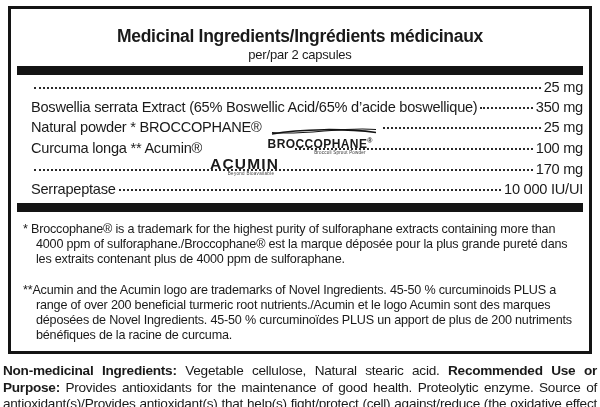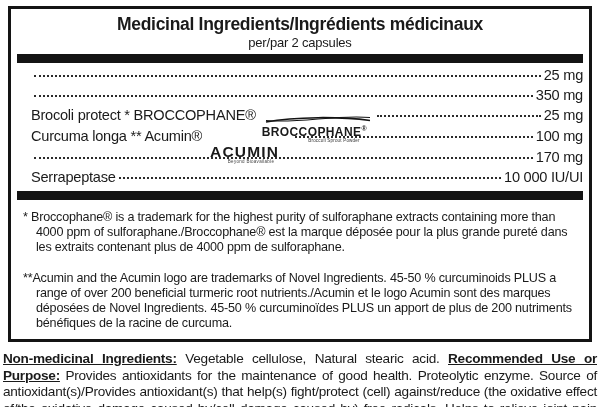--- a/index.html
+++ b/index.html
@@ -10,21 +10,21 @@
     color: #1a1a1a;
     overflow: hidden;
   }
   .page { width: 600px; height: 407px; position: relative; }
 
   .label-box {
     margin: 6px 8px 0 8px;
     border: 3px solid #141414;
     background: #ffffff;
   }
-  .hdr { text-align: center; padding-top: 5px; }
+  .hdr { text-align: center; padding-top: 17px; }
   .hdr-title {
     font-size: 17.5px;
     font-weight: bold;
     letter-spacing: -0.3px;
     line-height: 21px;
   }
   .hdr-serving { font-size: 13px; line-height: 16px; letter-spacing: -0.2px; }
 
   .black-bar {
     height: 9px;
@@ -117,21 +117,21 @@
   }
   .footnote:last-child { margin-bottom: 0; }
 
   .info-para {
     margin: 9px 3px 0 3px;
     font-size: 13.6px;
     line-height: 16.6px;
     letter-spacing: -0.25px;
     text-align: justify;
   }
-  .b { font-weight: bold; text-decoration: underline; }
+  .b { font-weight: bold; }
 </style>
 </head>
 <body>
 
 <div class="page">
 
   <div class="label-box">
 
     <div class="hdr">
       <div class="hdr-title">Medicinal Ingredients/Ingrédients médicinaux</div>
@@ -141,26 +141,27 @@
     <div class="black-bar"></div>
 
     <div class="rows">
 
       <div class="ing-row">
         <span class="leader"></span>
         <span class="ing-amount">25 mg</span>
       </div>
 
       <div class="ing-row">
+        <span class="ing-name">Boswellia serrata Extract (65% Boswellic Acid/65% d’acide boswellique)</span>
         <span class="leader"></span>
         <span class="ing-amount">350 mg</span>
       </div>
 
       <div class="ing-row tall">
-        <span class="ing-name">Brocoli protect * BROCCOPHANE®</span>
+        <span class="ing-name">Natural powder * BROCCOPHANE®</span>
         <span class="broc-logo">
           <svg class="broc-swoosh" viewBox="0 0 106 7" xmlns="http://www.w3.org/2000/svg">
             <path d="M1,6 C30,0.5 76,0.5 105,4.5" fill="none" stroke="#141414" stroke-width="1.6"></path>
             <path d="M1,4.5 C36,7.5 70,-1.5 105,1.5" fill="none" stroke="#141414" stroke-width="1.2"></path>
           </svg>
           <span class="broc-text"><span>BROCCOPHANE</span><span class="broc-reg">®</span></span>
           <span class="broc-tag">Broccoli Sprout Powder</span>
         </span>
         <span class="leader"></span>
         <span class="ing-amount">25 mg</span>

